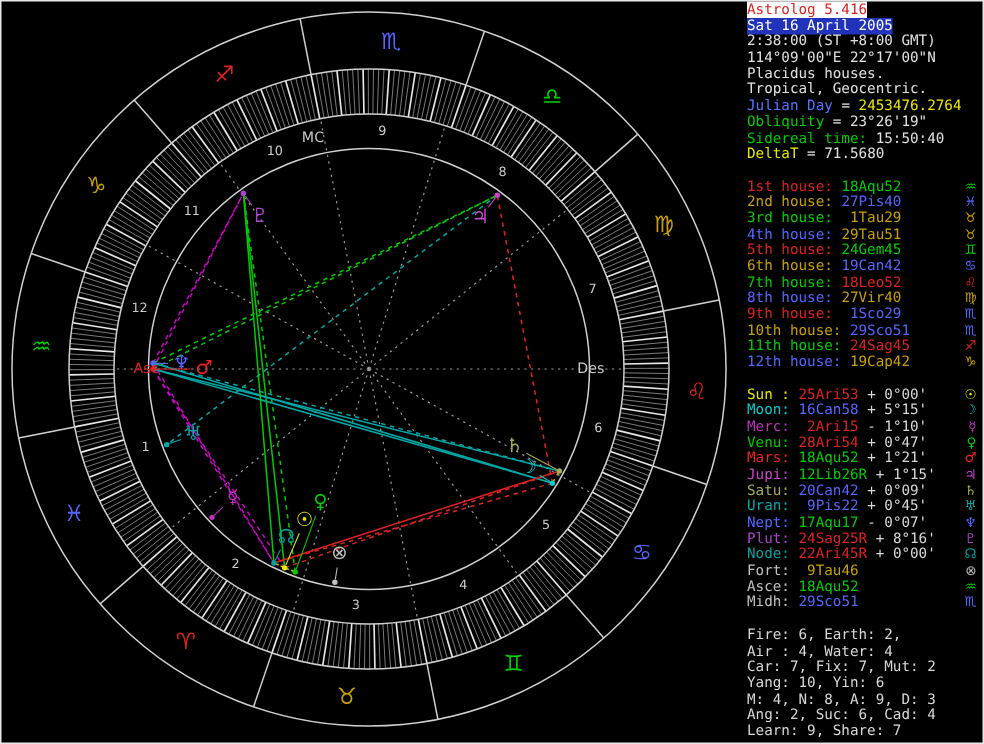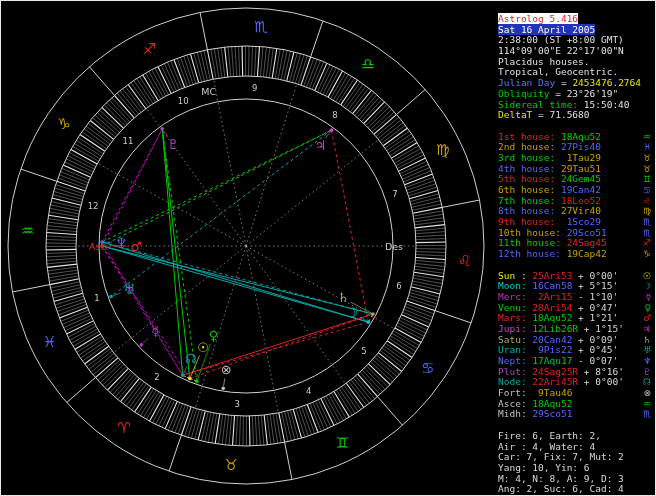--- a/index.html
+++ b/index.html
@@ -1,21 +1,21 @@
 <!DOCTYPE html>
 <html><head>
 <meta charset="utf-8">
 <style>
   html,body{margin:0;padding:0;background:#000;}
   body{width:656px;height:496px;position:relative;overflow:hidden;font-family:"DejaVu Sans Mono",monospace;}
   #app{position:absolute;inset:0;border:1px solid #e8e8e8;box-sizing:border-box;background:#000;}
   #wheel{position:absolute;left:0;top:0;}
   #panel{position:absolute;left:497px;top:1px;width:157px;height:370px;
          font-family:"DejaVu Sans Mono",monospace;font-size:9.5px;line-height:10.7px;
-         white-space:pre;color:#e0e0e0;padding-top:12px;box-sizing:border-box;}
+         white-space:pre;color:#e0e0e0;padding-top:0;box-sizing:border-box;}
   .line{position:relative;height:10.7px;}
   .g{position:absolute;right:4px;top:0;font-family:"DejaVu Sans",sans-serif;font-size:9px;line-height:10.7px;}
   svg text{font-family:"DejaVu Sans",sans-serif;}
 </style>
 </head>
 <body>
 
 <div id="app">
   <svg id="wheel" width="497" height="496" viewBox="0 0 497 496" aria-label="Astrolog 5.416">
       <line x1="116.95861011672437" y1="356.82755687557074" x2="94.36307072555809" y2="376.5618316183185" stroke="#e8e8e8" stroke-width="1.1"></line>

